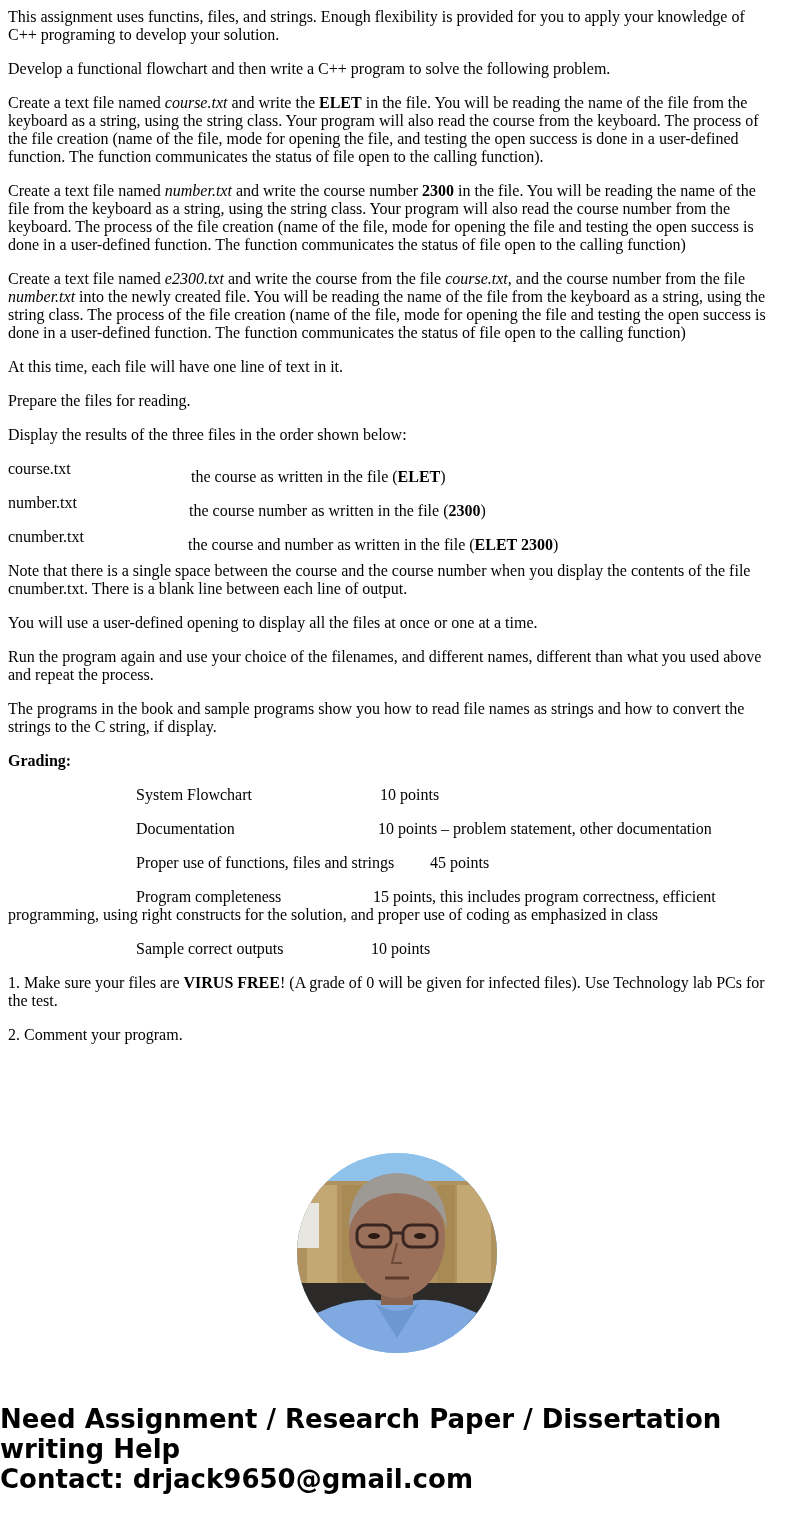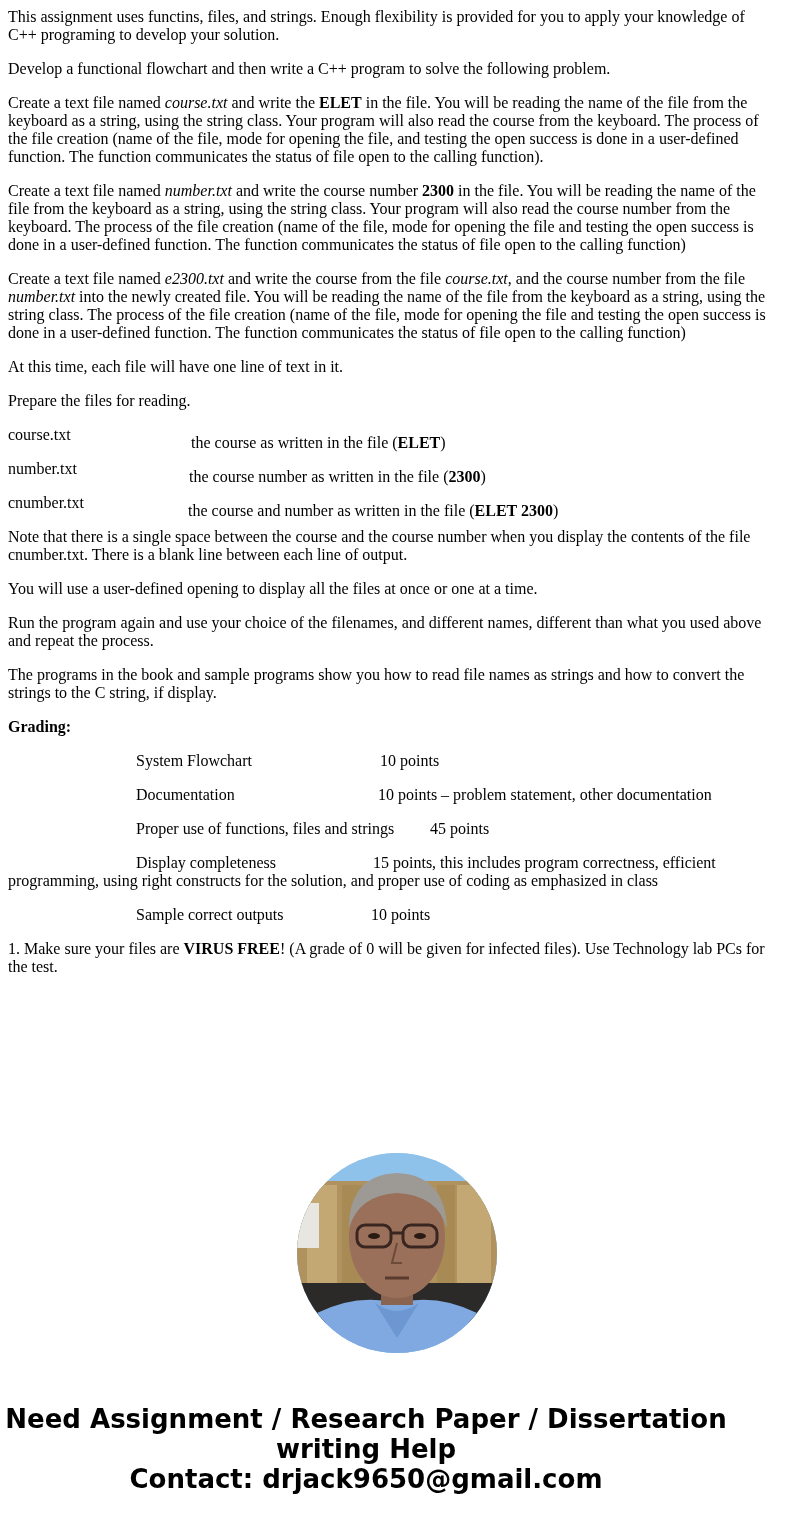--- a/index.html
+++ b/index.html
@@ -61,21 +61,20 @@
       overflow: hidden;
       background: #8fc2ea;
     }
     .avatar-wrap svg { display: block; }
 
     .promo {
       position: absolute;
       left: 0;
       top: 1404px;
       width: 732px;
-      text-align: center;
       font-family: "DejaVu Sans", sans-serif;
       font-weight: bold;
       font-size: 26px;
       line-height: 30px;
       color: #000000;
     }
     .promo div { margin: 0; }
   </style>
 </head>
 <body>
@@ -85,20 +84,21 @@
   <p>Develop a functional flowchart and then write a C++ program to solve the following problem.</p>
 
   <p><span>Create a text file named </span><i>course.txt</i><span> and write the </span><b>ELET</b><span> in the file. You will be reading the name of the file from the keyboard as a string, using the string class. Your program will also read the course from the keyboard. The process of the file creation (name of the file, mode for opening the file, and testing the open success is done in a user-defined function. The function communicates the status of file open to the calling function).</span></p>
 
   <p><span>Create a text file named </span><i>number.txt</i><span> and write the course number </span><b>2300</b><span> in the file. You will be reading the name of the file from the keyboard as a string, using the string class. Your program will also read the course number from the keyboard. The process of the file creation (name of the file, mode for opening the file and testing the open success is done in a user-defined function. The function communicates the status of file open to the calling function)</span></p>
 
   <p><span>Create a text file named </span><i>e2300.txt</i><span> and write the course from the file </span><i>course.txt</i><span>, and the course number from the file </span><i>number.txt</i><span> into the newly created file. You will be reading the name of the file from the keyboard as a string, using the string class. The process of the file creation (name of the file, mode for opening the file and testing the open success is done in a user-defined function. The function communicates the status of file open to the calling function)</span></p>
 
   <p>At this time, each file will have one line of text in it.</p>
   <p>Prepare the files for reading.</p>
+  <p>Display the results of the three files in the order shown below:</p>
 
   <div class="out-row">
     <span class="fname">course.txt</span>
     <span class="desc" style="left:183px"><span>the course as written in the file (</span><b>ELET</b><span>)</span></span>
   </div>
   <div class="out-row">
     <span class="fname">number.txt</span>
     <span class="desc" style="left:181px"><span>the course number as written in the file (</span><b>2300</b><span>)</span></span>
   </div>
   <div class="out-row">
@@ -119,30 +119,31 @@
   </div>
   <div class="grade-row">
     <span class="gname">Documentation</span>
     <span class="gpts" style="left:370px">10 points – problem statement, other documentation</span>
   </div>
   <div class="grade-row">
     <span class="gname">Proper use of functions, files and strings</span>
     <span class="gpts" style="left:422px">45 points</span>
   </div>
   <div class="grade-row wrap">
-    <span class="gname">Display completeness</span>
+    <span class="gname">Program completeness</span>
     <span class="gpts" style="left:365px">15 points, this includes program correctness, efficient</span>
     <span class="cont">programming, using right constructs for the solution, and proper use of coding as emphasized in class</span>
   </div>
   <div class="grade-row">
     <span class="gname">Sample correct outputs</span>
     <span class="gpts" style="left:363px">10 points</span>
   </div>
 
   <p><span>1. Make sure your files are </span><b>VIRUS FREE</b><span>! (A grade of 0 will be given for infected files). Use Technology lab PCs for the test.</span></p>
+  <p>2. Comment your program.</p>
 </div>
 
 <div class="avatar-wrap">
   <svg width="200" height="200" viewBox="0 0 200 200">
     <rect x="0" y="0" width="200" height="200" fill="#8fc2ea"></rect>
 
     <rect x="0" y="28" width="200" height="110" fill="#b0925e"></rect>
     <rect x="10" y="32" width="30" height="100" fill="#c4a874"></rect>
     <rect x="160" y="32" width="34" height="100" fill="#c4a874"></rect>
     <rect x="45" y="32" width="20" height="100" fill="#a88a54"></rect>

